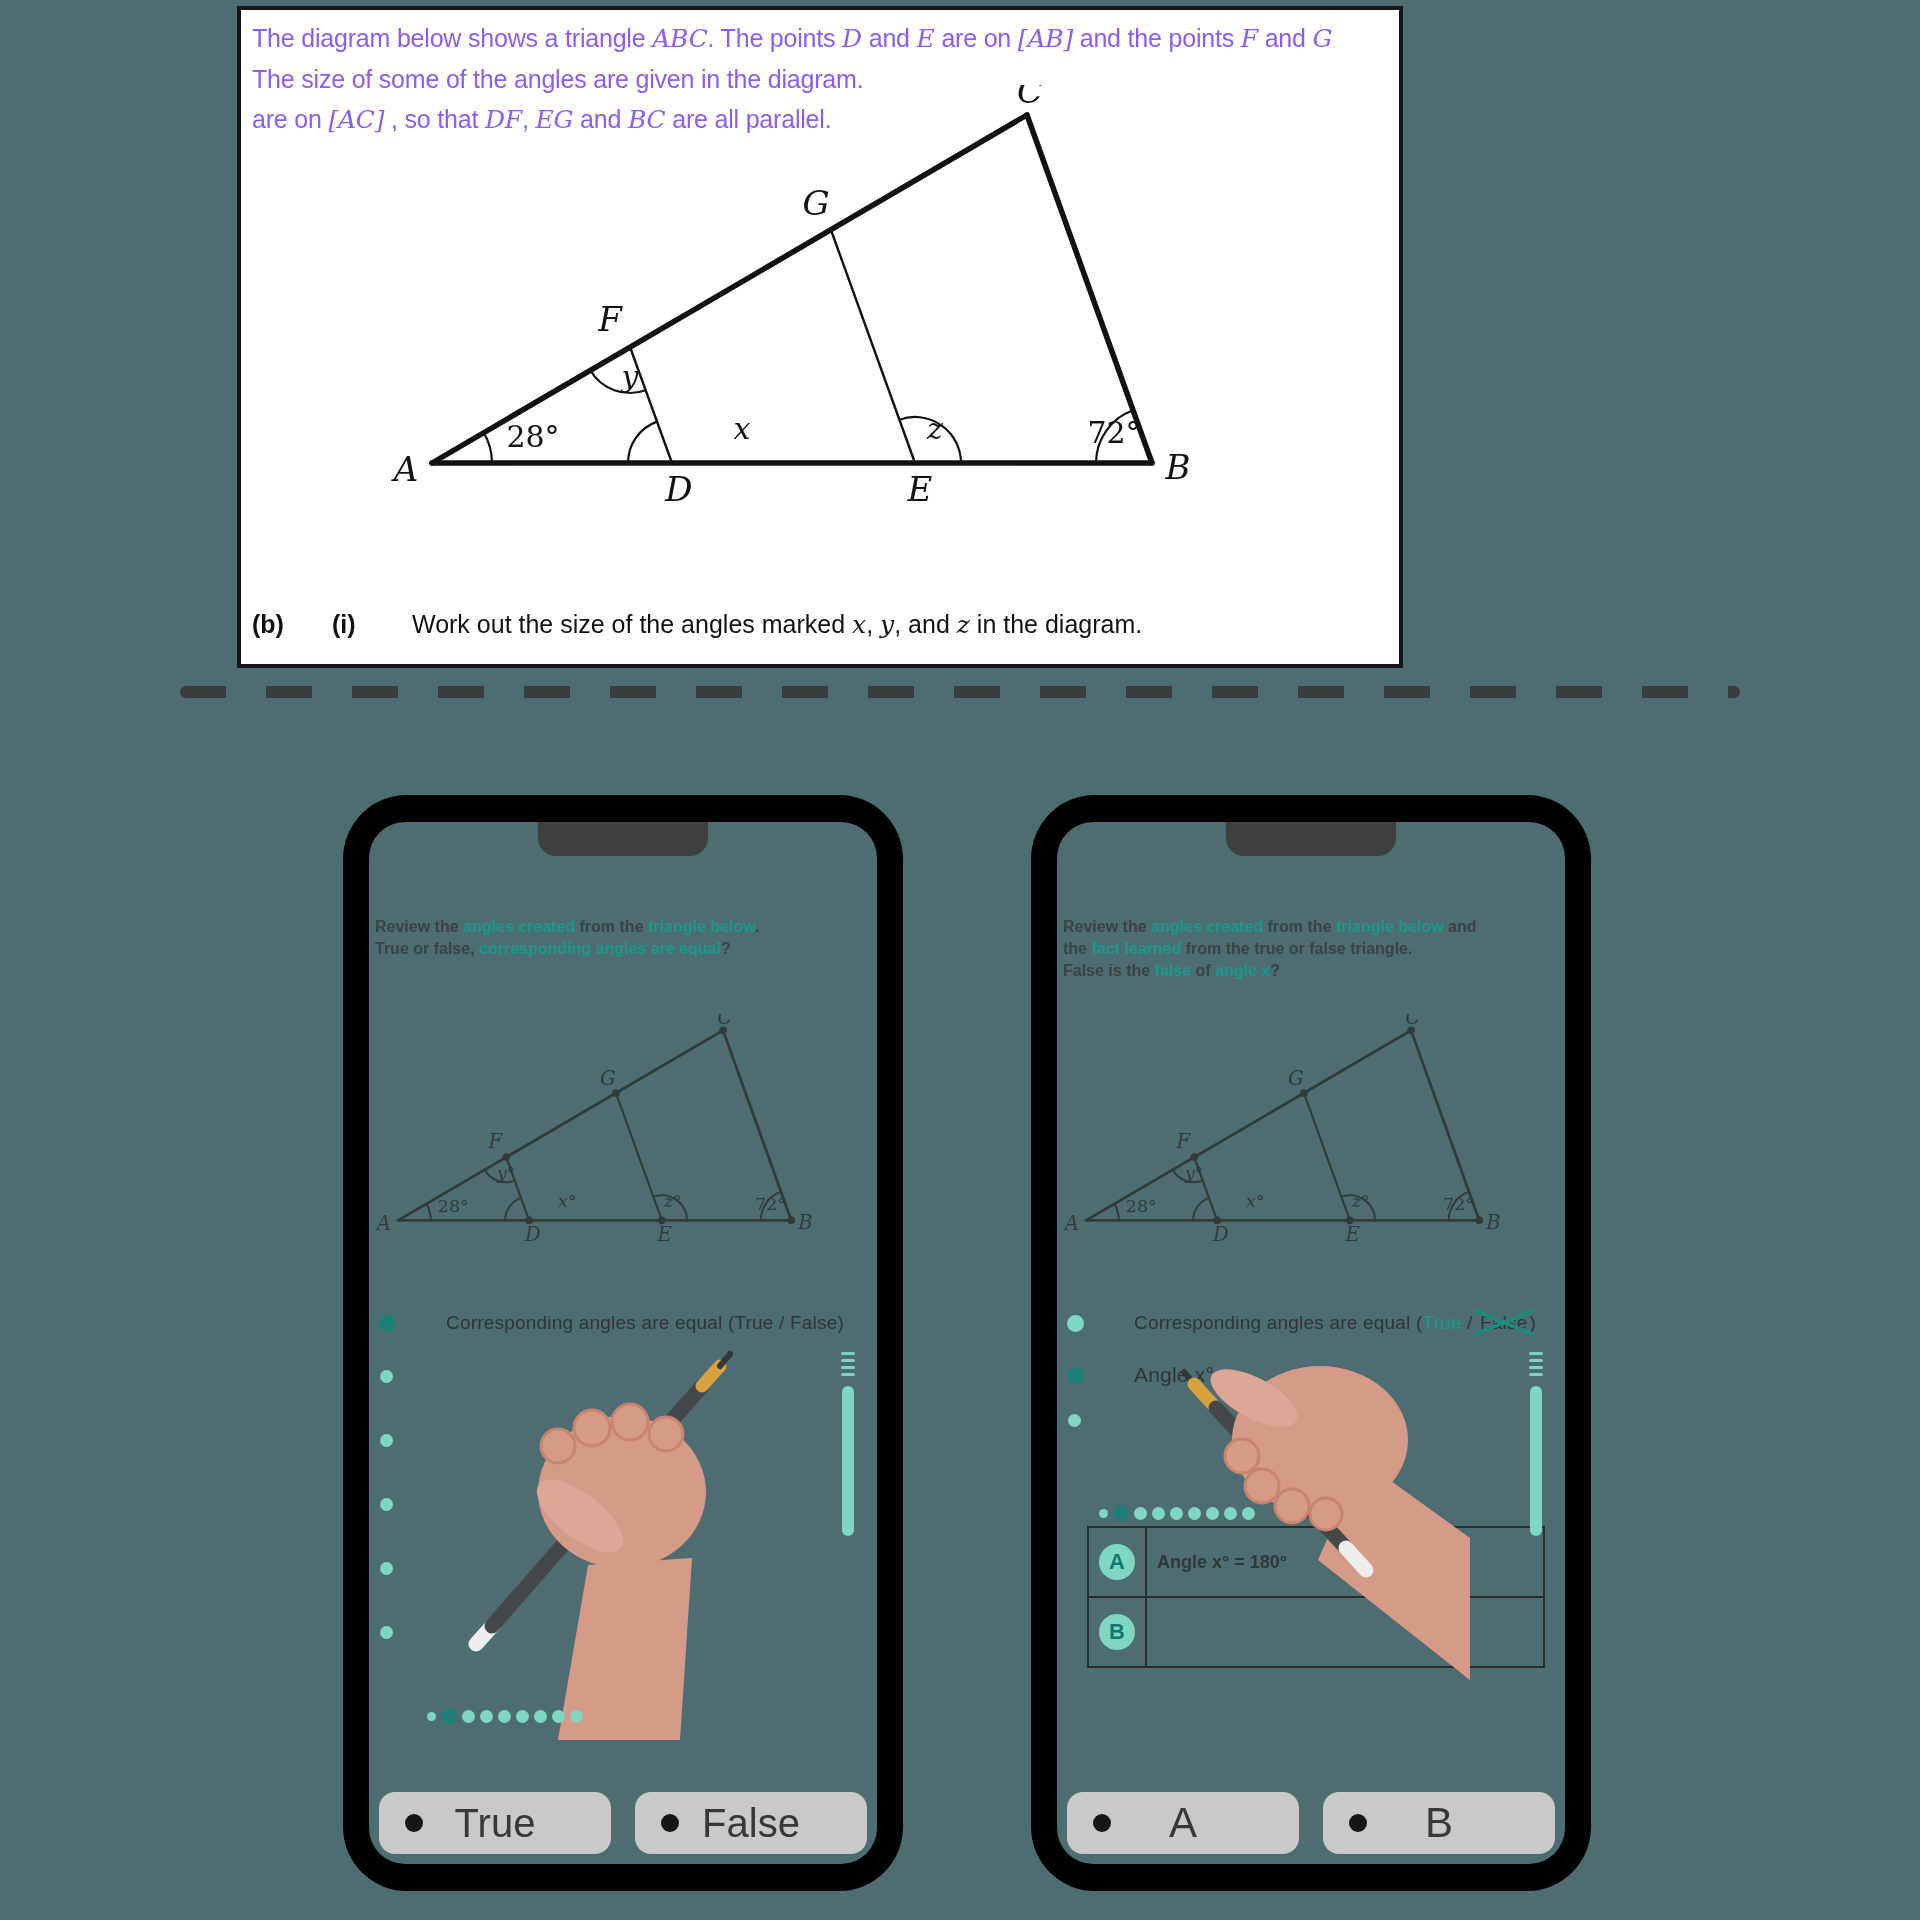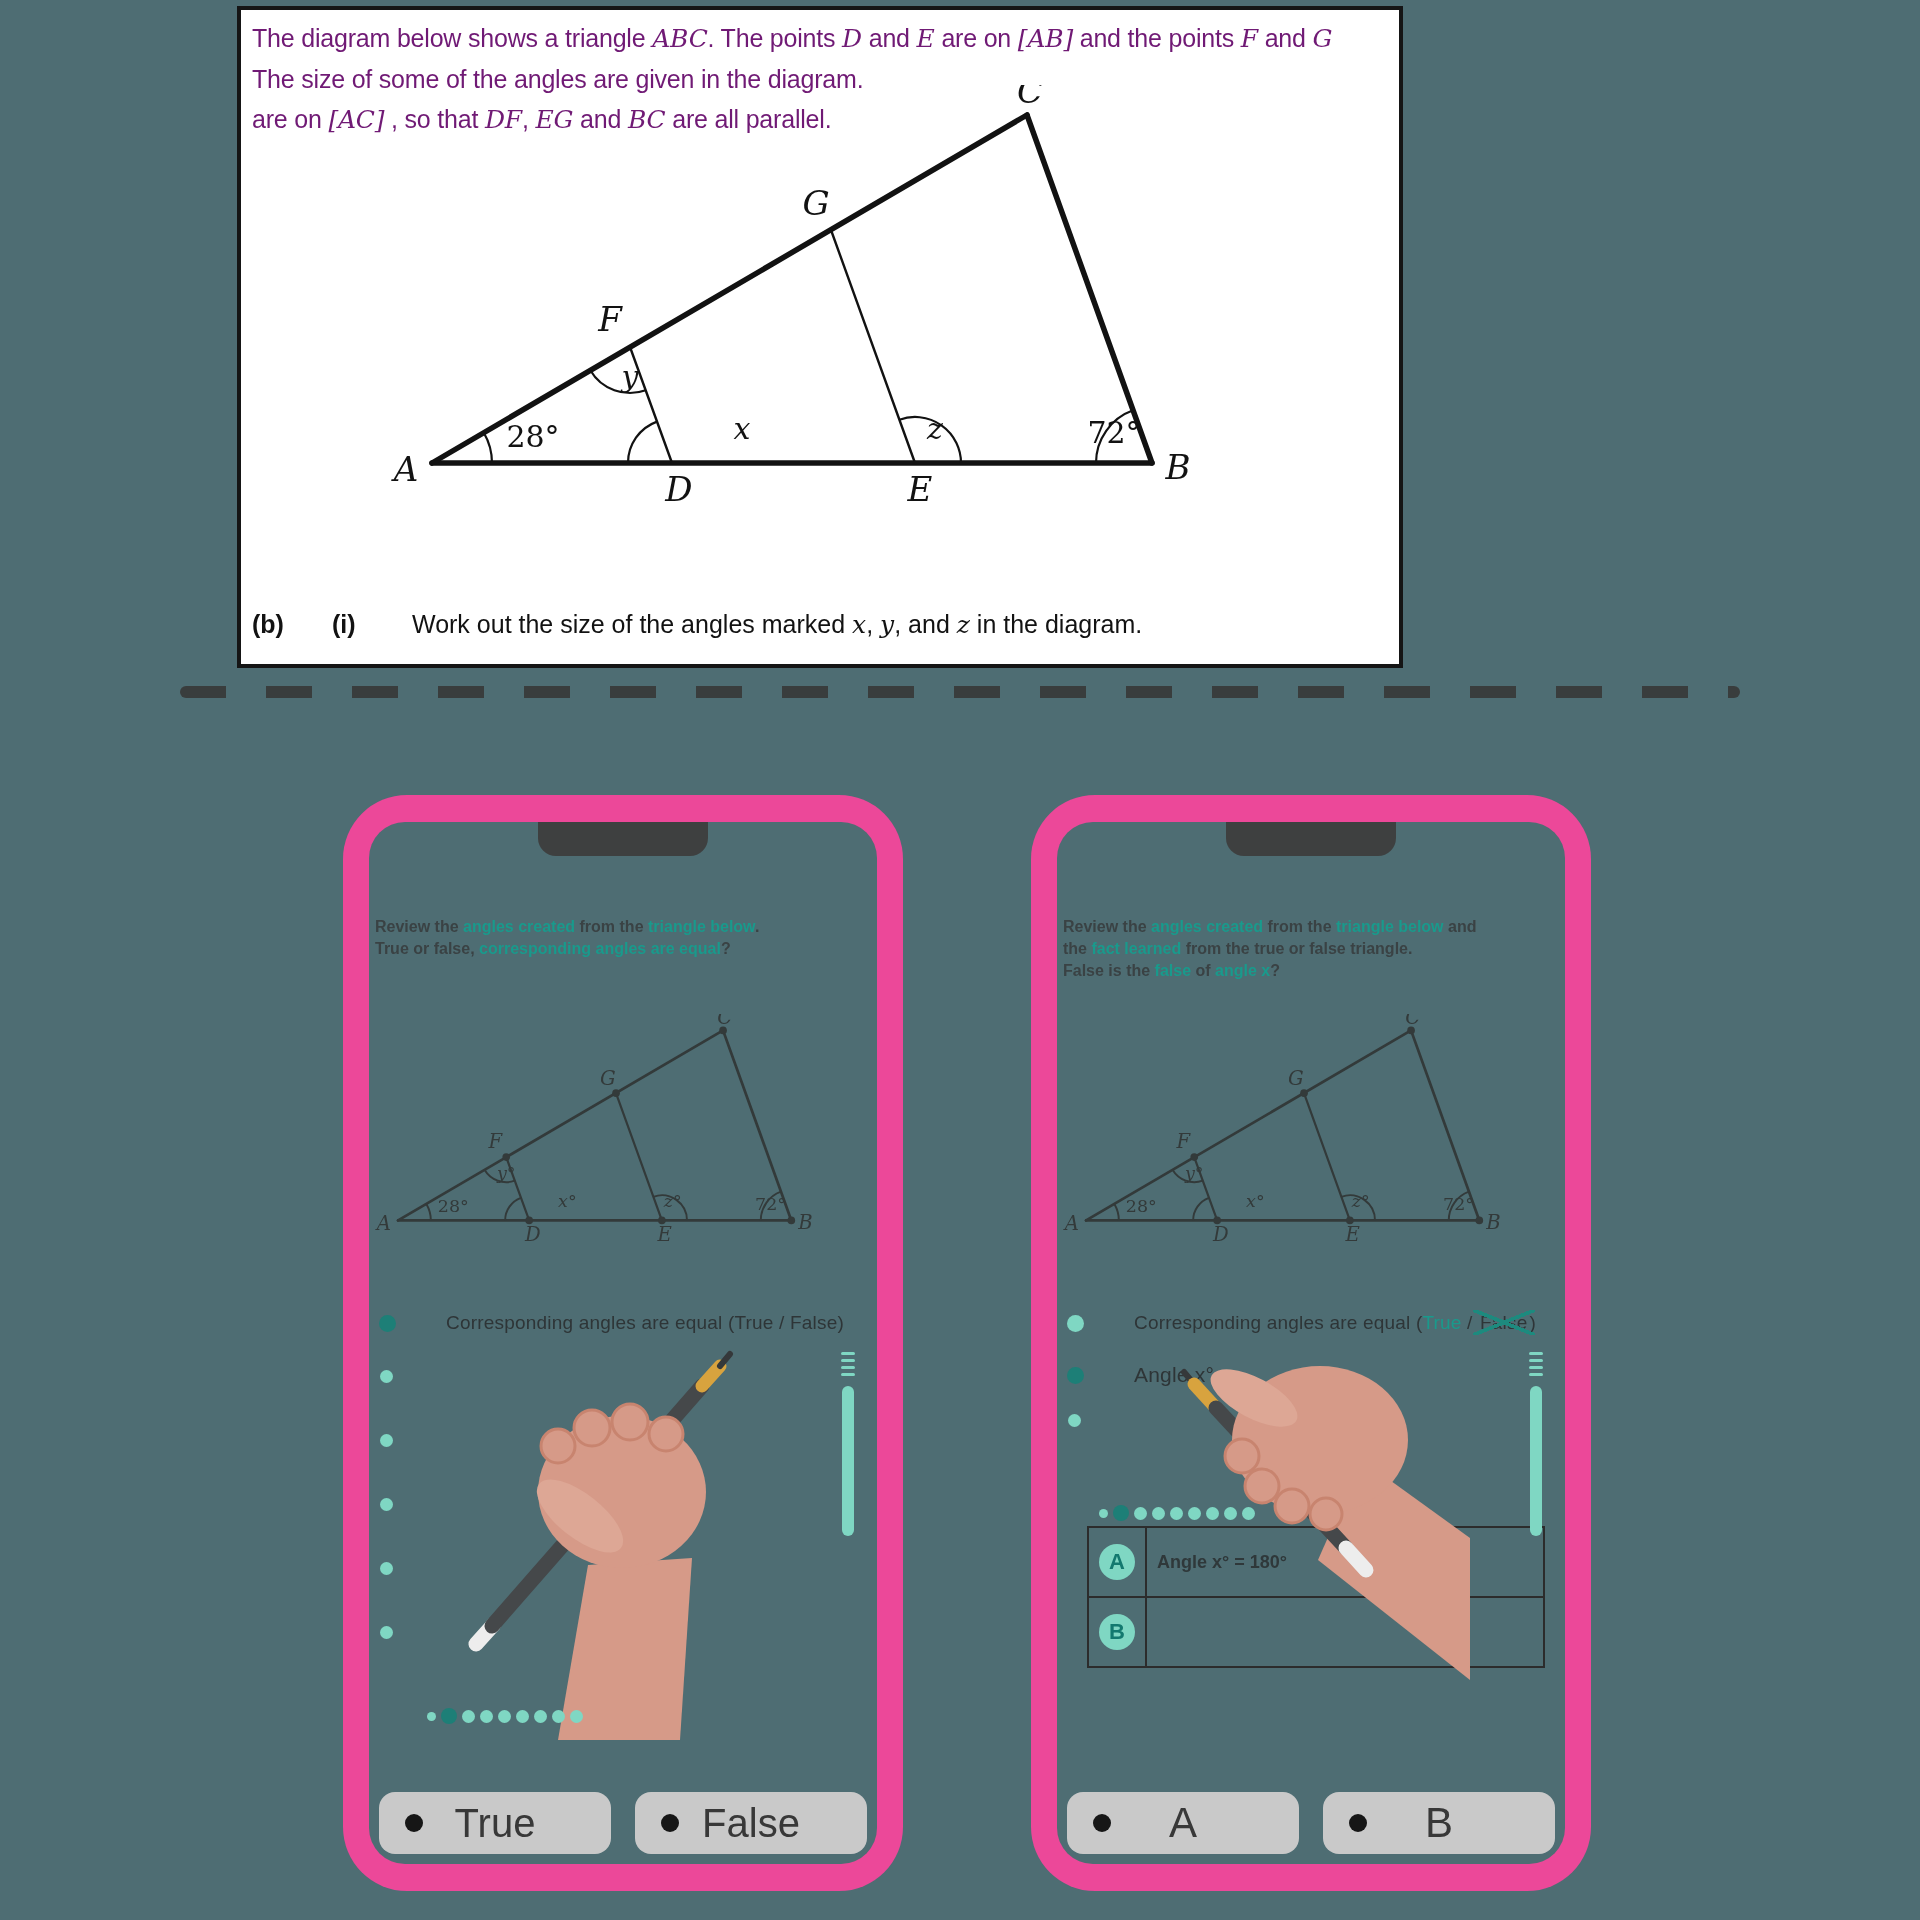--- a/index.html
+++ b/index.html
@@ -2,35 +2,35 @@
 <html><head>
 <meta charset="utf-8">
 <style>
   html,body{margin:0;padding:0;width:1920px;height:1920px;overflow:hidden;
     background:#4e6d73;font-family:"Liberation Sans",sans-serif;}
   #page{position:absolute;left:0;top:0;width:1920px;height:1920px;background:#4e6d73;}
 
   
   .panel{position:absolute;left:237px;top:6px;width:1166px;height:662px;background:#ffffff;
     border:4px solid #151515;box-sizing:border-box;}
-  .ptext{position:absolute;left:11px;top:8px;color:#701a75;font-size:25px;line-height:40px;
+  .ptext{position:absolute;left:11px;top:8px;color:#8b5cf6;font-size:25px;line-height:40px;
     letter-spacing:-0.2px;white-space:nowrap;}
   .seg-i{font-family:"DejaVu Serif",serif;font-style:italic;}
   .q-line{position:absolute;left:11px;top:600px;font-size:25px;color:#121212;white-space:nowrap;display:flex;}
   .q-part{font-weight:bold;width:80px;}
   .main-diagram{position:absolute;left:390px;top:85px;}
   svg text.t-it{font-family:"DejaVu Serif",serif;font-style:italic;}
   svg text.t-num{font-family:"DejaVu Serif",serif;}
 
   
   .divider{position:absolute;left:180px;top:686px;width:1560px;height:12px;border-radius:6px;
     background:repeating-linear-gradient(90deg,#393d3d 0 46px,transparent 46px 86px);}
 
   
-  .phone{position:absolute;top:795px;width:560px;height:1096px;background:#ec4899;border-radius:64px;}
+  .phone{position:absolute;top:795px;width:560px;height:1096px;background:#000000;border-radius:64px;}
   .phone-left{left:343px;}
   .phone-right{left:1031px;}
   .screen{position:absolute;left:26px;top:27px;width:508px;height:1042px;background:#4e6d73;border-radius:36px;}
   .notch{position:absolute;left:50%;transform:translateX(-50%);top:0;width:170px;height:34px;
     background:#3e4040;border-radius:0 0 18px 18px;}
 
   .qtext{position:absolute;left:6px;top:94px;width:496px;font-size:16px;font-weight:bold;
     line-height:22px;color:#3a4244;}
   .seg-c{color:#199a8c;}
   .seg-s{position:relative;padding:0 2px;}

